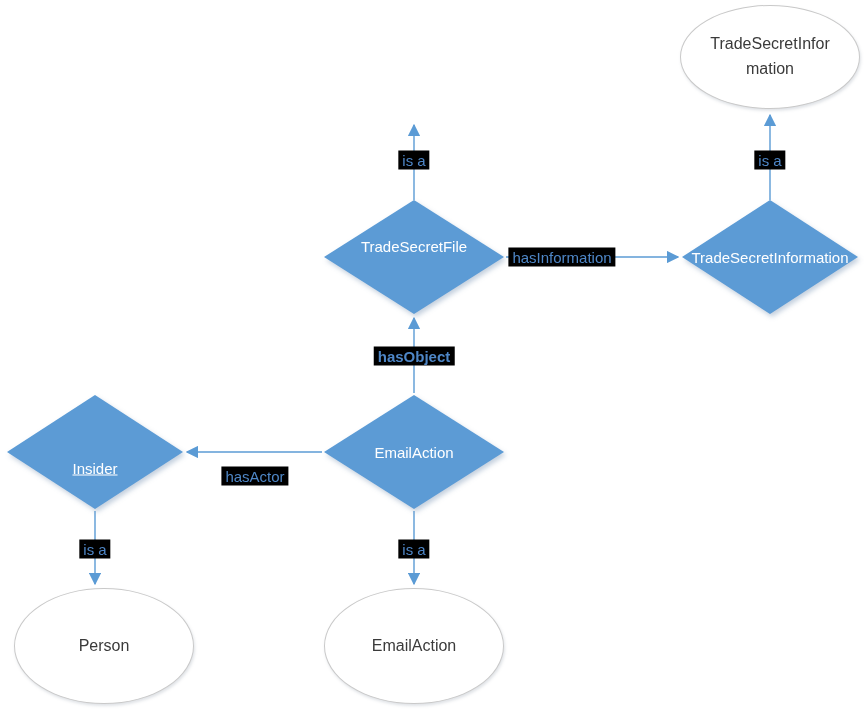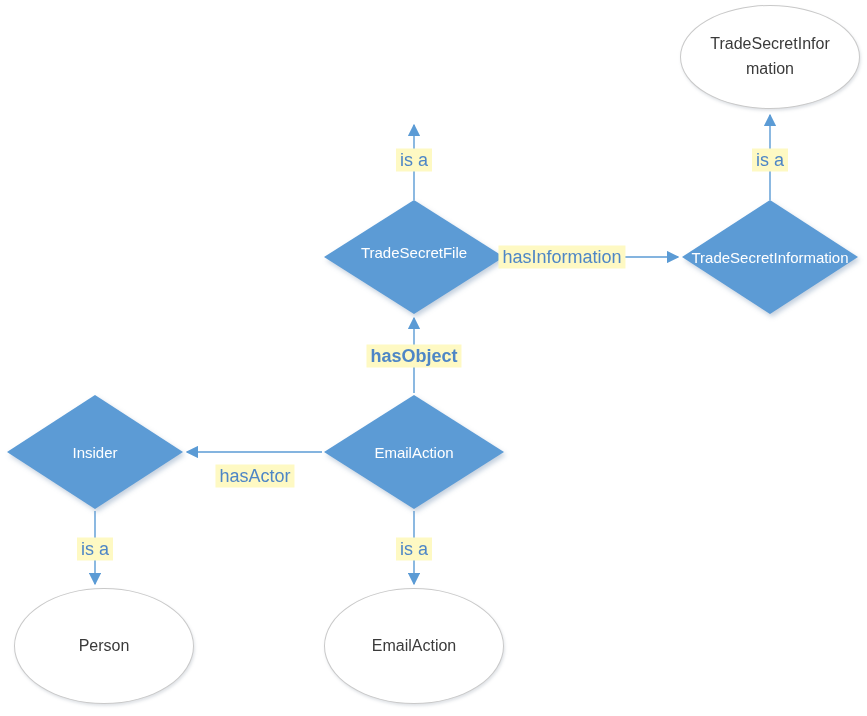--- a/index.html
+++ b/index.html
@@ -46,22 +46,22 @@
     transform: translate(-50%, -50%);
     color: #ffffff;
     font-size: 15px;
     white-space: nowrap;
     text-align: center;
   }
   .edge-label {
     position: absolute;
     transform: translate(-50%, -50%);
     color: #4e86c6;
-    font-size: 18px;
-    background: #fef9c3;
+    font-size: 15px;
+    background: #000000;
     padding: 1px 4px;
     white-space: nowrap;
   }
 </style>
 </head>
 <body>
 
 <div class="canvas">
 
   <svg width="867" height="716" viewBox="0 0 867 716">
@@ -94,23 +94,23 @@
   </div>
 
   <div class="ellipse" style="left:14px; top:588px; width:180px; height:116px;">
     <span class="ellipse-label">Person</span>
   </div>
 
   <div class="ellipse" style="left:324px; top:588px; width:180px; height:116px;">
     <span class="ellipse-label">EmailAction</span>
   </div>
 
-  <div class="diamond-label" style="left:414px; top:252px;">TradeSecretFile</div>
+  <div class="diamond-label" style="left:414px; top:246px;">TradeSecretFile</div>
   <div class="diamond-label" style="left:770px; top:257px;">TradeSecretInformation</div>
-  <div class="diamond-label" style="left:95px; top:452px;">Insider</div>
+  <div class="diamond-label" style="left:95px; top:468px;text-decoration:underline;">Insider</div>
   <div class="diamond-label" style="left:414px; top:452px;">EmailAction</div>
 
   <div class="edge-label" style="left:414px; top:160px;">is a</div>
   <div class="edge-label" style="left:770px; top:160px;">is a</div>
   <div class="edge-label" style="left:562px; top:257px;">hasInformation</div>
   <div class="edge-label" style="left:414px; top:356px;font-weight:bold;">hasObject</div>
   <div class="edge-label" style="left:255px; top:452px;margin-top:24px;">hasActor</div>
   <div class="edge-label" style="left:95px; top:549px;">is a</div>
   <div class="edge-label" style="left:414px; top:549px;">is a</div>
 

